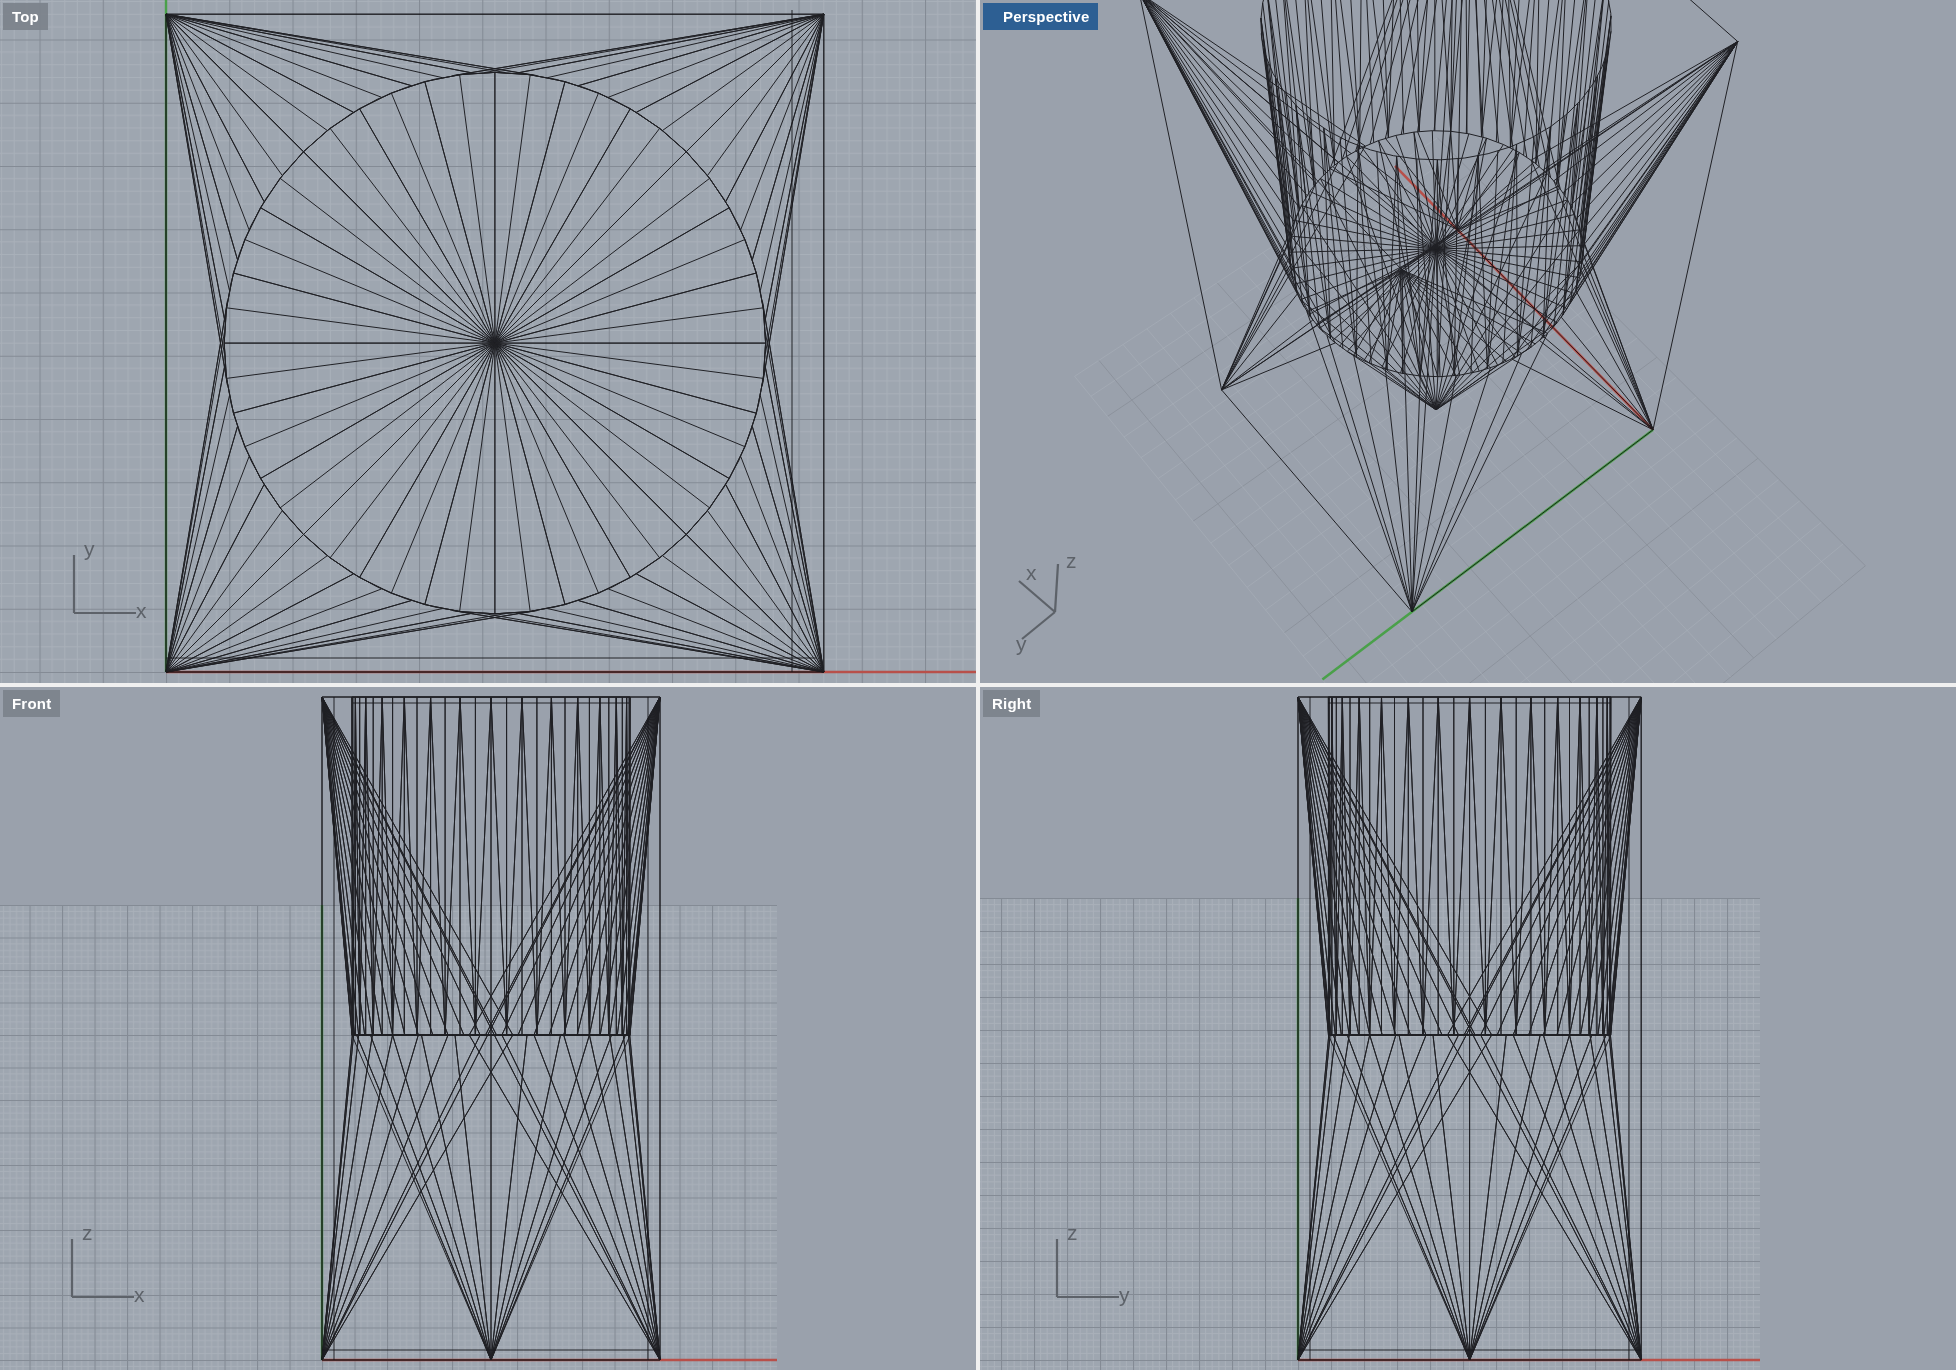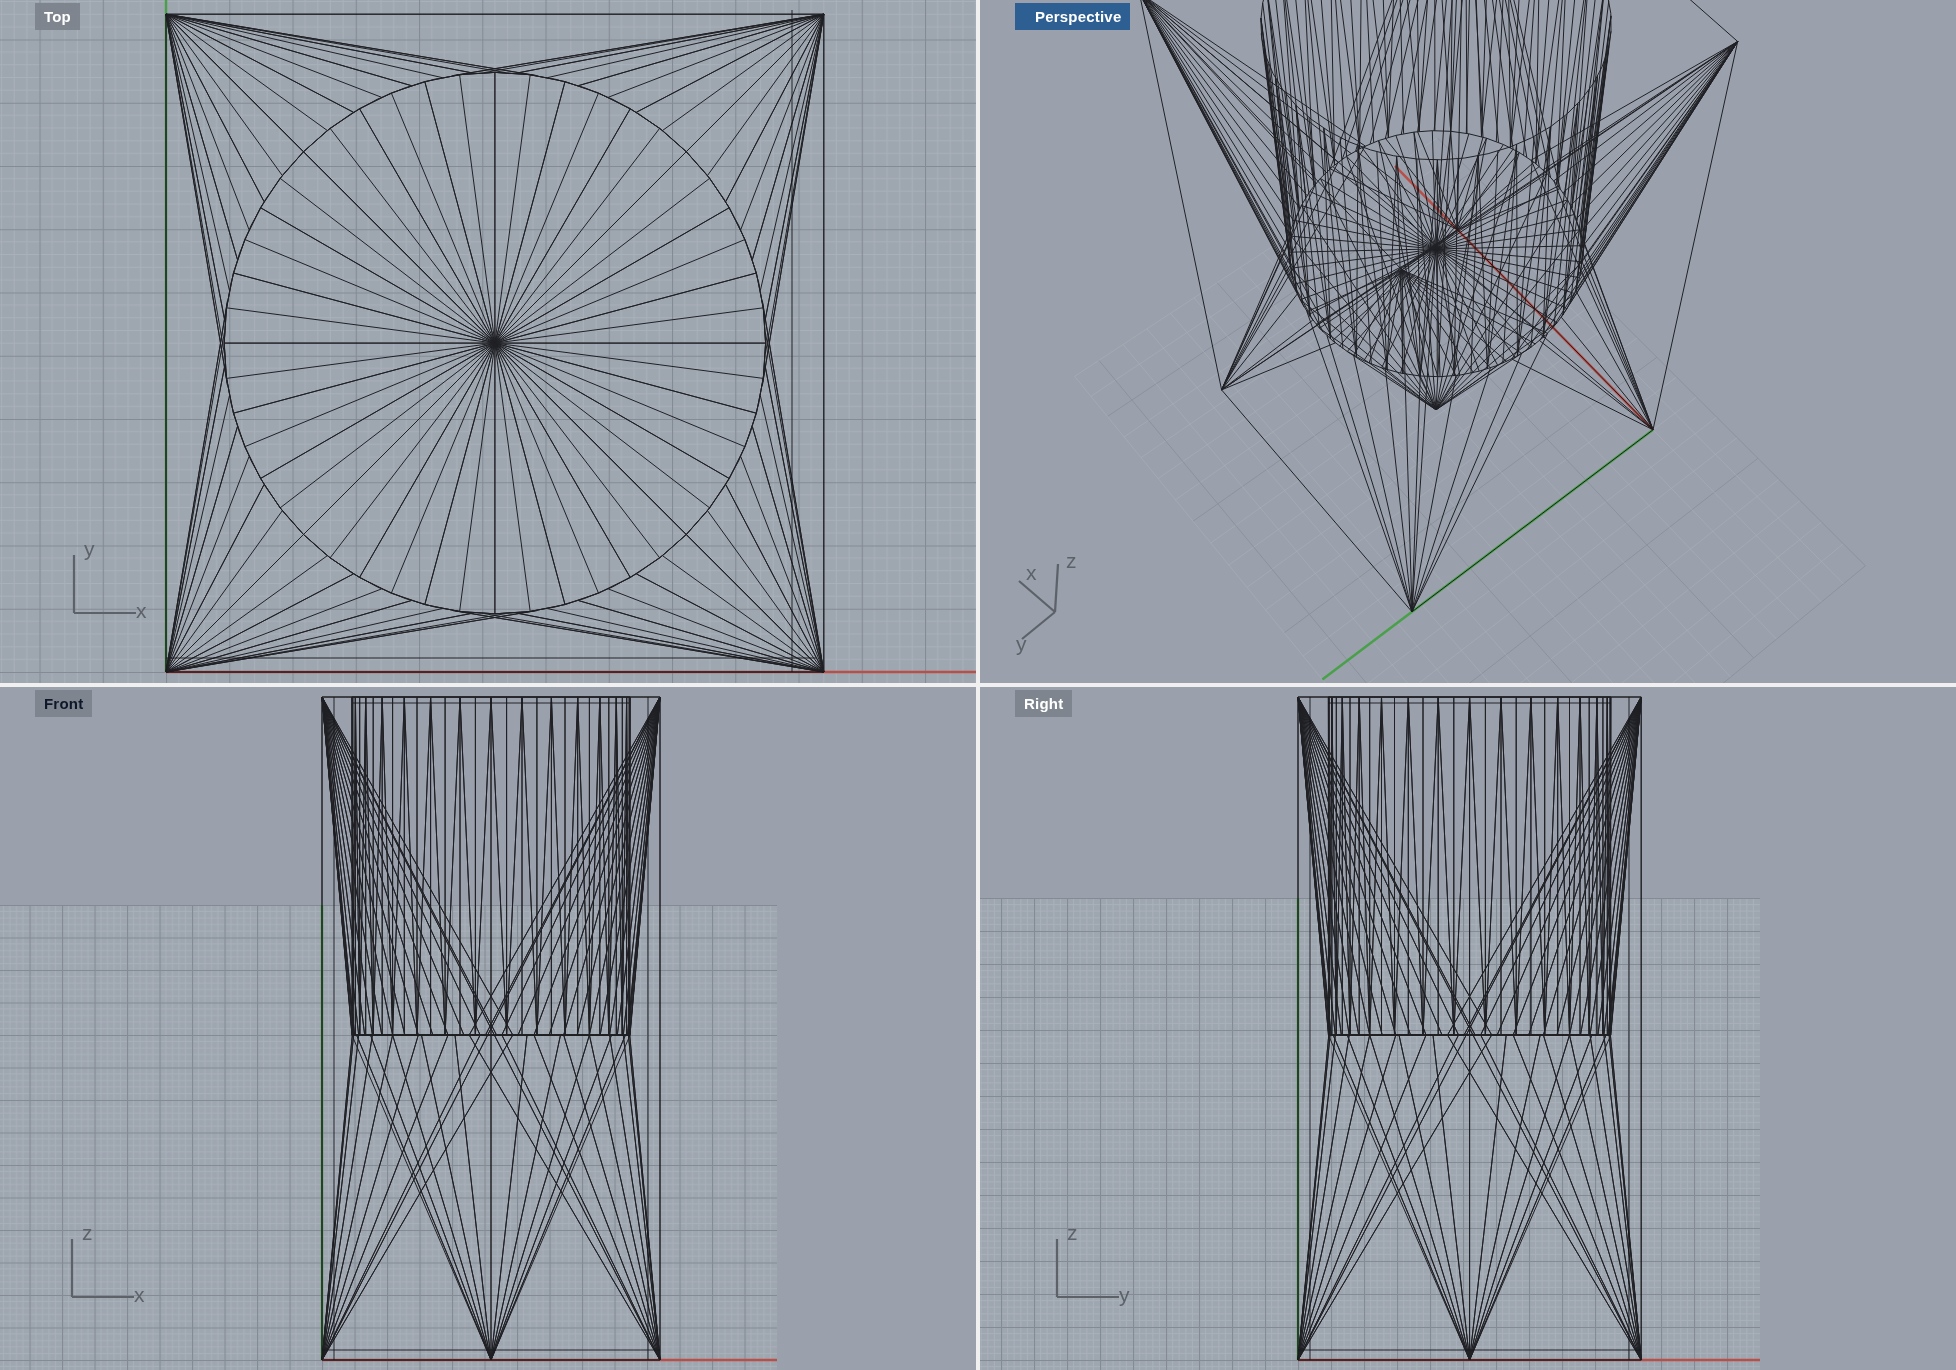--- a/index.html
+++ b/index.html
@@ -1,19 +1,19 @@
 <!DOCTYPE html>
 <html><head>
 <meta charset="utf-8">
 <style>
   html,body{margin:0;padding:0;}
   body{width:1956px;height:1370px;position:relative;font-family:"Liberation Sans",sans-serif;background:#f0f0f0;overflow:hidden;}
   #stage{position:absolute;left:0;top:0;width:1956px;height:1370px;}
   svg{position:absolute;left:0;top:0;}
-  .vp-label{position:absolute;color:#fff;font-weight:bold;font-size:15px;line-height:15px;padding:6px 9px;letter-spacing:.2px;cursor:pointer;user-select:none;margin-left:32px;}
+  .vp-label{position:absolute;color:#fff;font-weight:bold;font-size:15px;line-height:15px;padding:6px 9px;letter-spacing:.2px;cursor:pointer;user-select:none;}
 </style>
 </head>
 <body>
 
 <div id="stage">
   <svg id="scene" width="1956" height="1370">
       <defs>
         <clipPath id="clip-top">
           <rect x="0" y="0" width="976" height="683"></rect>
         </clipPath>
@@ -1769,15 +1769,15 @@
         <g>
           <line x1="1057" y1="1297" x2="1057" y2="1239" stroke="#5d6269" stroke-width="2.2"></line>
           <text x="1067" y="1240" fill="#5d6269" font-size="21px" font-family="&quot;Liberation Sans&quot;,sans-serif">z</text>
           <line x1="1057" y1="1297" x2="1119" y2="1297" stroke="#5d6269" stroke-width="2.2"></line>
           <text x="1119" y="1302" fill="#5d6269" font-size="21px" font-family="&quot;Liberation Sans&quot;,sans-serif">y</text>
         </g>
       </g>
     </svg>
   <div class="vp-label" id="label-top" style="left: 3px; top: 3px; background: rgba(124, 130, 139, 0.92); color: rgb(255, 255, 255);">Top</div>
   <div class="vp-label" id="label-perspective" style="left: 983px; top: 3px; background: rgb(45, 95, 147); color: rgb(255, 255, 255); padding-left: 20px;">Perspective</div>
-  <div class="vp-label" id="label-front" style="left: 3px; top: 690px; background: rgba(124, 130, 139, 0.92); color: #0f172a;">Front</div>
+  <div class="vp-label" id="label-front" style="left: 3px; top: 690px; background: rgba(124, 130, 139, 0.92); color: #ffffff;">Front</div>
   <div class="vp-label" id="label-right" style="left: 983px; top: 690px; background: rgba(124, 130, 139, 0.92); color: rgb(255, 255, 255); text-align: center;">Right</div>
 </div>
 
 </body></html>

